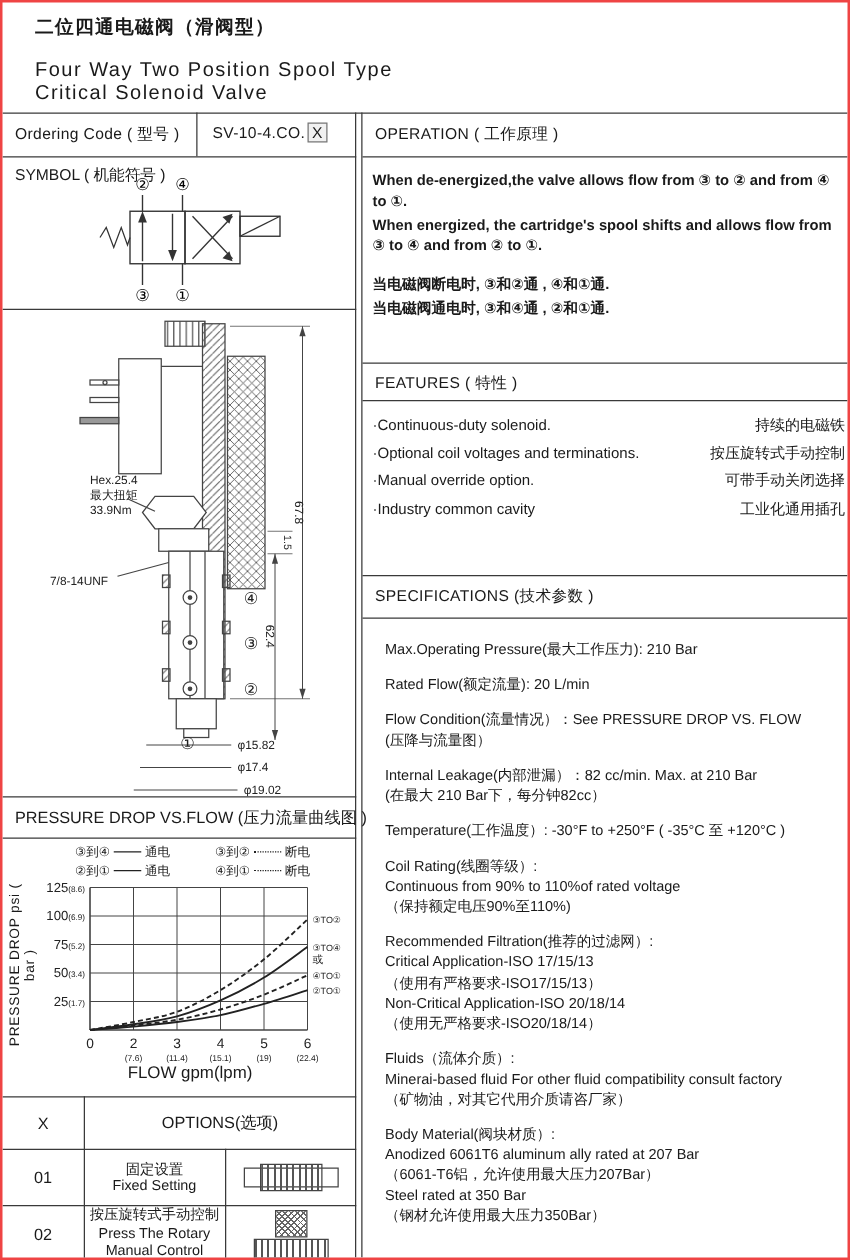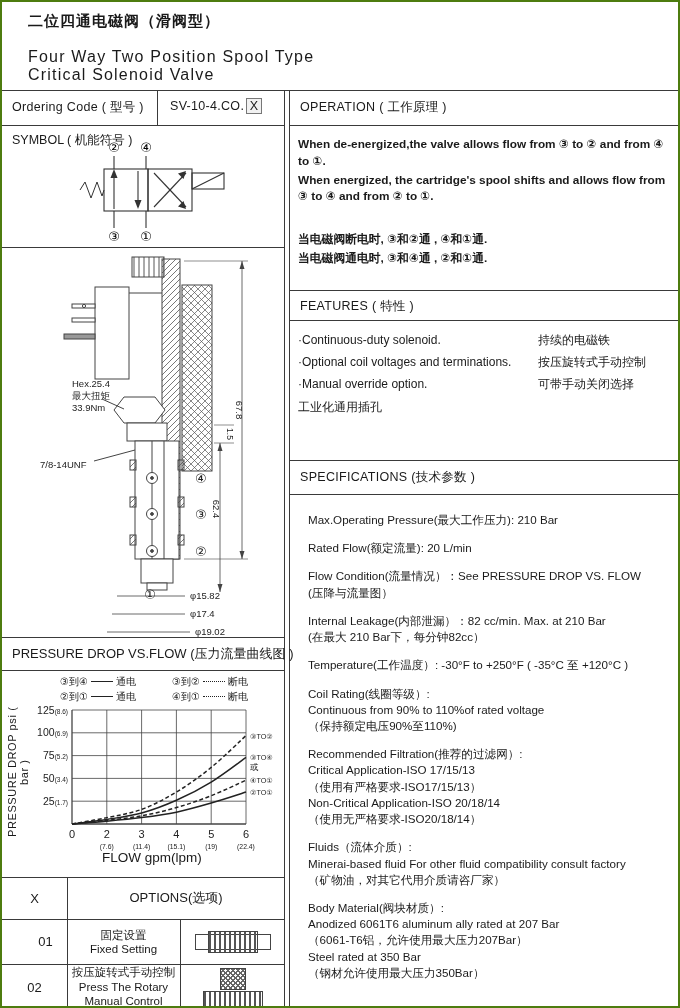--- a/index.html
+++ b/index.html
@@ -1,29 +1,29 @@
 <!DOCTYPE html>
 <html><head>
 <meta charset="utf-8">
 <style>
   html,body{margin:0;padding:0;background:#e8e8e8;}
   .page{position:relative;width:680px;height:1008px;background:#ffffff;
         font-family:"Liberation Sans","DejaVu Sans",sans-serif;color:#1a1a1a;
-        box-sizing:border-box;border:2px solid #4d7c0f;overflow:hidden;}
+        box-sizing:border-box;border:2px solid #ef4444;overflow:hidden;}
   .abs{position:absolute;}
   .hl{position:absolute;height:0;border-top:1.5px solid #3a3a3a;}
   .vl{position:absolute;width:0;border-left:1.5px solid #3a3a3a;}
   .dvl{position:absolute;width:4px;border-left:1.5px solid #3a3a3a;border-right:1.5px solid #3a3a3a;}
   .title-cn{font-size:15px;font-weight:bold;letter-spacing:1px;}
   .title-en{font-size:16px;letter-spacing:1.2px;margin-top:17px;}
   .sec-head{font-size:12.5px;letter-spacing:0.3px;}
   .body-txt{font-size:11.8px;line-height:1.42;}
   .op-line{margin:0 0 2px 0;font-weight:bold;}
-  .op-gap{margin-top:26px;}
-  .feat-row{display:flex;justify-content:space-between;font-size:12px;line-height:1.85;}
+  .op-gap{margin-top:14px;}
+  .feat-row{display:flex;justify-content:space-between;font-size:12px;line-height:1.85;text-align:right;}
   .feat-cn{width:138px;}
   .spec-par{margin-bottom:12px;font-size:11.6px;line-height:1.4;margin-left:12px;}
   .legend{display:grid;grid-template-columns:112px 112px;grid-row-gap:1px;font-size:10px;}
   .legend-item{white-space:nowrap;}
   .lsample{display:inline-block;width:22px;height:0;vertical-align:3px;margin:0 3px;}
   .lsample.solid{border-top:1.4px solid #222;}
   .lsample.dashed{border-top:1.6px dotted #222;}
   .ylab{position:absolute;writing-mode:vertical-rl;transform:rotate(180deg);
         font-size:11px;letter-spacing:0.6px;text-align:center;}
   .xbox{border:1px solid #777;background:#f1f1f1;padding:0 2.5px;margin-left:2px;}
@@ -223,21 +223,21 @@
 
   <div class="hl" style="left:0;width:283px;top:875px;"></div>
   <div class="hl" style="left:0;width:283px;top:917px;"></div>
   <div class="hl" style="left:0;width:283px;top:962px;"></div>
   <div class="vl" style="left:65px;top:875px;height:133px;"></div>
   <div class="vl" style="left:178px;top:917px;height:91px;"></div>
 
   <div class="tbl-cell" style="left:0;top:875px;width:65px;height:42px;font-size:13px;">X</div>
   <div class="tbl-cell" style="left:65px;top:875px;width:218px;height:42px;font-size:13px;">OPTIONS(选项)</div>
 
-  <div class="tbl-cell" style="left:0;top:917px;width:65px;height:45px;font-size:13px;padding-left:11px;">01</div>
+  <div class="tbl-cell" style="left:0;top:917px;width:65px;height:45px;font-size:13px;">01</div>
   <div class="tbl-cell" style="left:65px;top:917px;width:113px;height:45px;font-size:11.5px;">
     <div>
         <div>固定设置</div>
         <div>Fixed Setting</div>
       </div>
   </div>
   <div class="tbl-cell" style="left:178px;top:917px;width:105px;height:45px;">
     <div class="icon-screw-base">
         <div class="icon-screw-stripes"></div>
       </div>
@@ -274,20 +274,21 @@
       </div>
       <div class="feat-row">
         <span>·Optional coil voltages and terminations.</span>
         <span class="feat-cn">按压旋转式手动控制</span>
       </div>
       <div class="feat-row">
         <span>·Manual override option.</span>
         <span class="feat-cn">可带手动关闭选择</span>
       </div>
       <div class="feat-row">
+        <span>·Industry common cavity</span>
         <span class="feat-cn">工业化通用插孔</span>
       </div>
     </div>
 
   <div class="abs sec-head" style="left:298px;top:467px;">SPECIFICATIONS (技术参数 )</div>
   <div class="abs" style="left:294px;top:510px;width:382px;" id="spec-list">
       <div class="spec-par">
         <div>Max.Operating Pressure(最大工作压力): 210 Bar</div>
       </div>
       <div class="spec-par">

